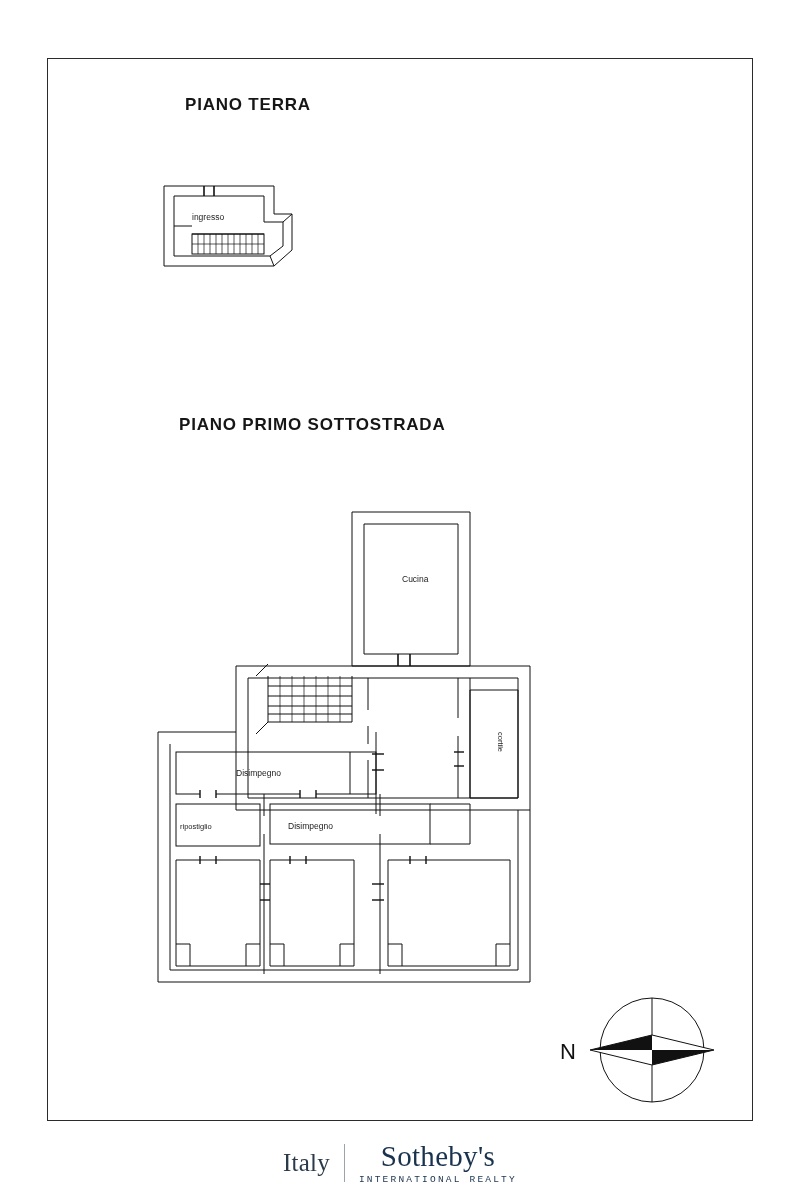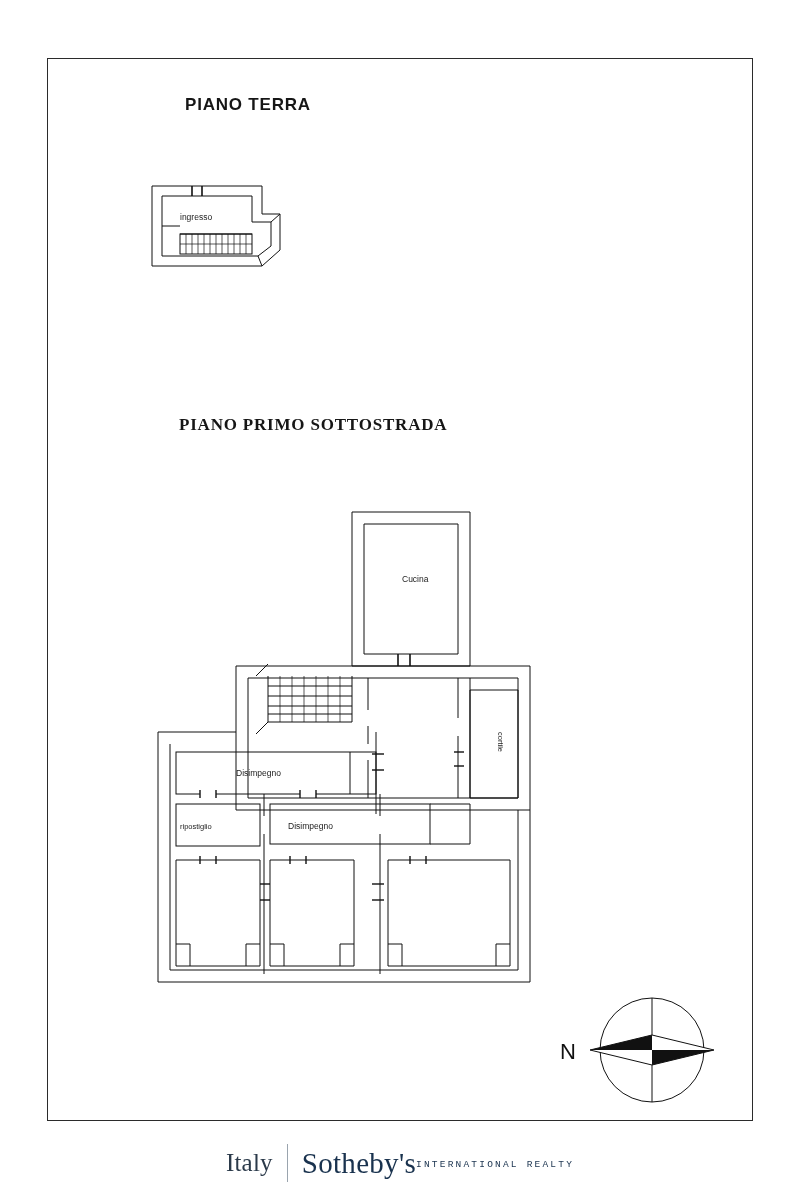--- a/index.html
+++ b/index.html
@@ -45,28 +45,27 @@
   }
   #title-ground {
     left: 185px;
     top: 95px;
     font-size: 17px;
   }
   #title-first {
     left: 179px;
     top: 415px;
     font-size: 17px;
-    font-family: Liberation Serif, serif;
   }
 
   .plan-svg {
     position: absolute;
   }
   #plan-ground-wrap {
-    left: 140px;
+    left: 152px;
     top: 178px;
     width: 170px;
     height: 100px;
   }
   #plan-first-wrap {
     left: 140px;
     top: 504px;
     width: 420px;
     height: 500px;
   }
@@ -98,21 +97,21 @@
     padding-right: 14px;
   }
   .footer-divider {
     width: 1px;
     height: 38px;
     background: #9aa4ae;
   }
   .footer-brand {
     padding-left: 14px;
     display: flex;
-    flex-direction: row;
+    flex-direction: column;
     align-items: center;
     line-height: 1;
   }
   .footer-sothebys {
     font-family: "Liberation Serif", serif;
     font-size: 29px;
     color: #19324e;
     letter-spacing: 0.3px;
   }
   .footer-realty {

